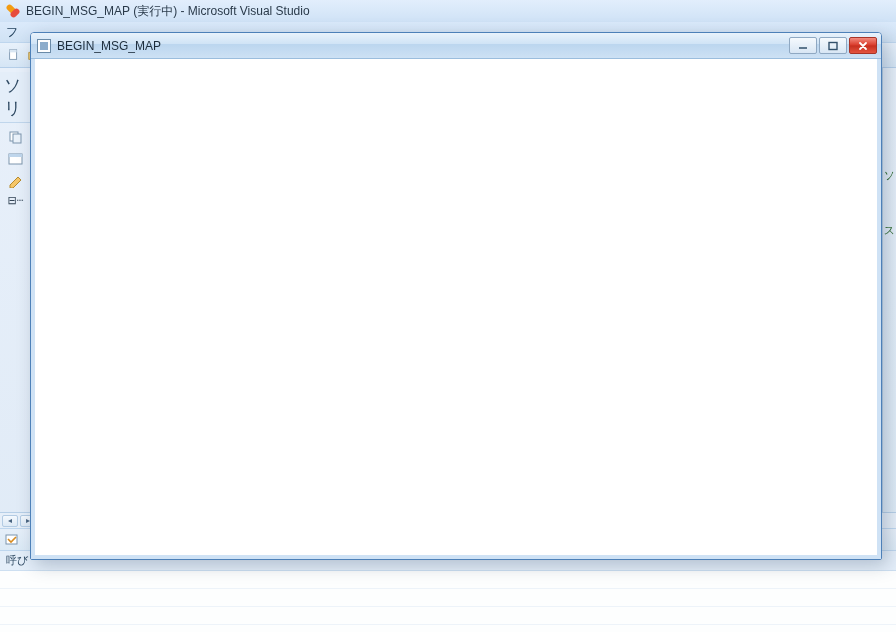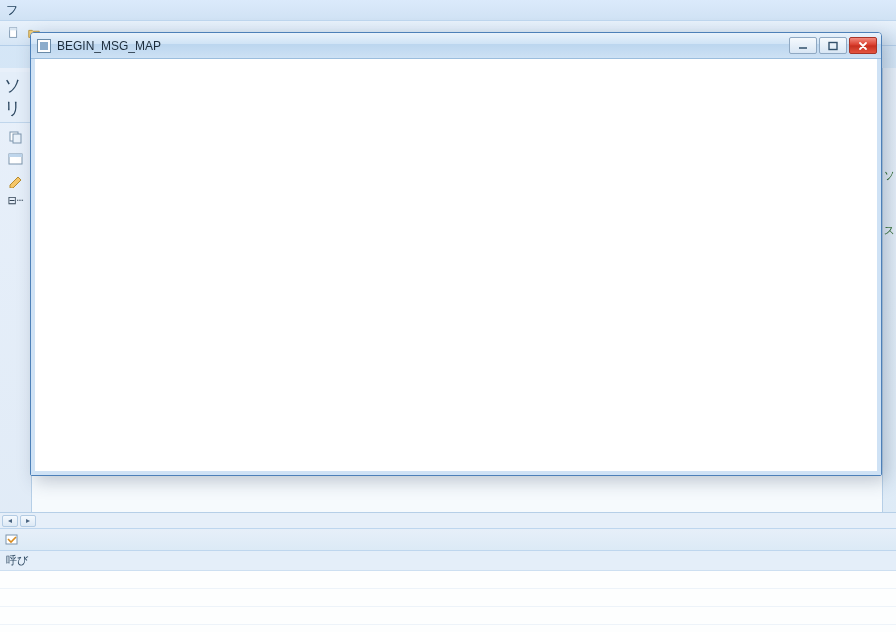--- a/index.html
+++ b/index.html
@@ -108,21 +108,21 @@
       display: flex; align-items: center; padding-left: 6px; color: #2f4a63; font-size: 11px;
     }
     .vs-table {
       flex: 1; background: #fdfefe; border-top: 1px solid #cddff1;
     }
     .vs-table .row { height: 18px; border-bottom: 1px solid #edf3f9; }
 
     
     .child-window {
       position: absolute; left: 30px; top: 32px;
-      width: 852px; height: 444px;
+      width: 852px; height: 528px;
       box-shadow: 5px 5px 18px rgba(40,60,90,0.28);
       border: 1px solid #4d80b8;
       border-radius: 4px 4px 2px 2px;
       background: #ffffff;
       display: flex; flex-direction: column;
       overflow: hidden;
     }
     .cw-titlebar {
       height: 26px; flex: 0 0 26px;
       background: linear-gradient(#e9f2fb 0%, #cfe3f6 45%, #bcd6ef 46%, #cde1f4 100%);
@@ -160,20 +160,24 @@
       background: #ffffff;
       border: 4px solid #cfe2f5;
       border-top: none;
     }
   </style>
 </head>
 <body>
 
 <div class="vs-shell">
 
+  <div class="vs-titlebar">
+    <span class="vs-logo"></span>
+    <span>BEGIN_MSG_MAP (実行中) - Microsoft Visual Studio</span>
+  </div>
 
   <div class="vs-menubar">
     <span>フ</span>
   </div>
 
   <div class="vs-toolbar">
     <span class="tb-icon">
       <svg viewBox="0 0 16 16">
           <rect x="3" y="2" width="8" height="11" fill="#fff" stroke="#7a94ad"></rect>
           <rect x="3" y="2" width="8" height="3" fill="#d9e6f2"></rect>

